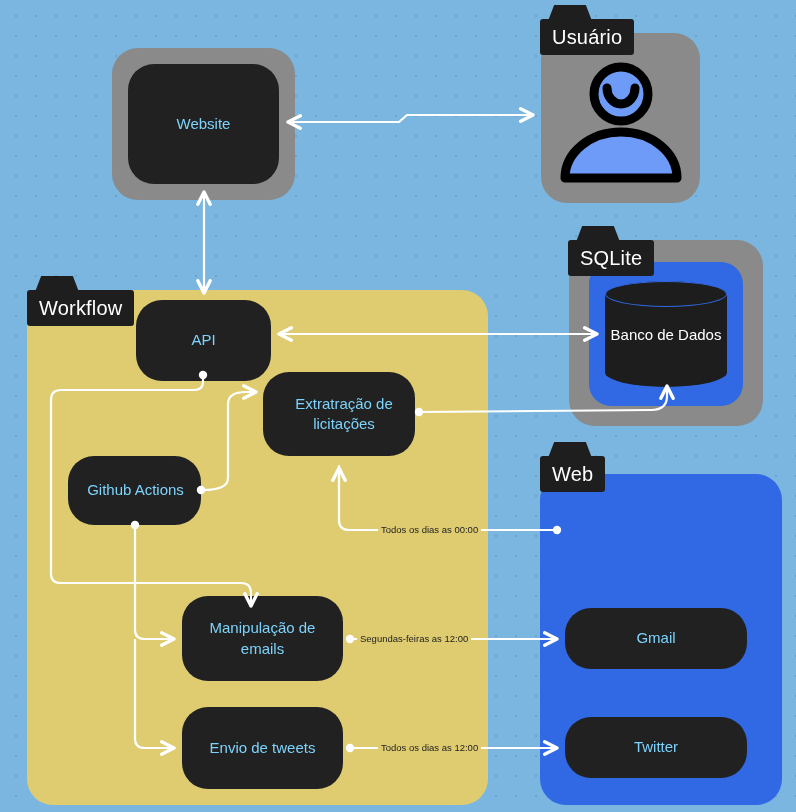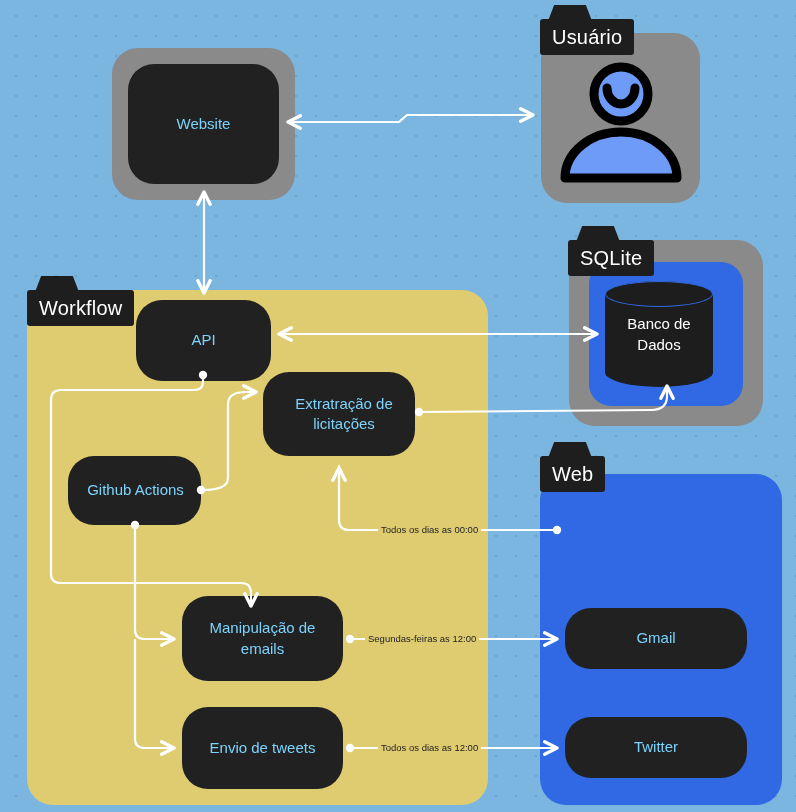--- a/index.html
+++ b/index.html
@@ -165,21 +165,21 @@
   </div>
 
   <div class="group grayDb" style="left:569px; top:240px; width:194px; height:186px;"></div>
   <div class="inner-blue" style="left:589px; top:262px; width:154px; height:144px;"></div>
 
   <div class="folder-tab" style="left:568px; top:226px;">
     <div class="knob"></div>
     <div class="plate">SQLite</div>
   </div>
 
-  <div class="db-cyl" style="left:605px; top:281px; width:108px; height:106px;">
+  <div class="db-cyl" style="left:605px; top:281px; width:122px; height:106px;">
     <div class="body"></div>
     <div class="lid"></div>
     <div class="label">Banco de Dados</div>
   </div>
 
   <div class="group blue" style="left:540px; top:474px; width:242px; height:331px;"></div>
 
   <div class="folder-tab" style="left:540px; top:442px;">
     <div class="knob"></div>
     <div class="plate">Web</div>
@@ -227,17 +227,17 @@
 
     <path d="M352,639 L557,639" marker-end="url(#ah)"></path>
     <circle class="dot" cx="350" cy="639" r="4.2"></circle>
 
     <path d="M352,748 L557,748" marker-end="url(#ah)"></path>
     <circle class="dot" cx="350" cy="748" r="4.2"></circle>
   </svg>
 
   <div class="edge-label" style="left:378px; top:524px; background:#dfcc71; padding:0 3px;">Todos os dias as 00:00</div>
 
-  <div class="edge-label" style="left:365px; top:633px; background:#dfcc71; padding:0 3px;">Segundas-feiras as 12:00</div>
+  <div class="edge-label" style="left:357px; top:633px; background:#dfcc71; padding:0 3px;">Segundas-feiras as 12:00</div>
 
   <div class="edge-label" style="left:378px; top:742px; background:#dfcc71; padding:0 3px;">Todos os dias as 12:00</div>
 
 </div>
 
 </body></html>

